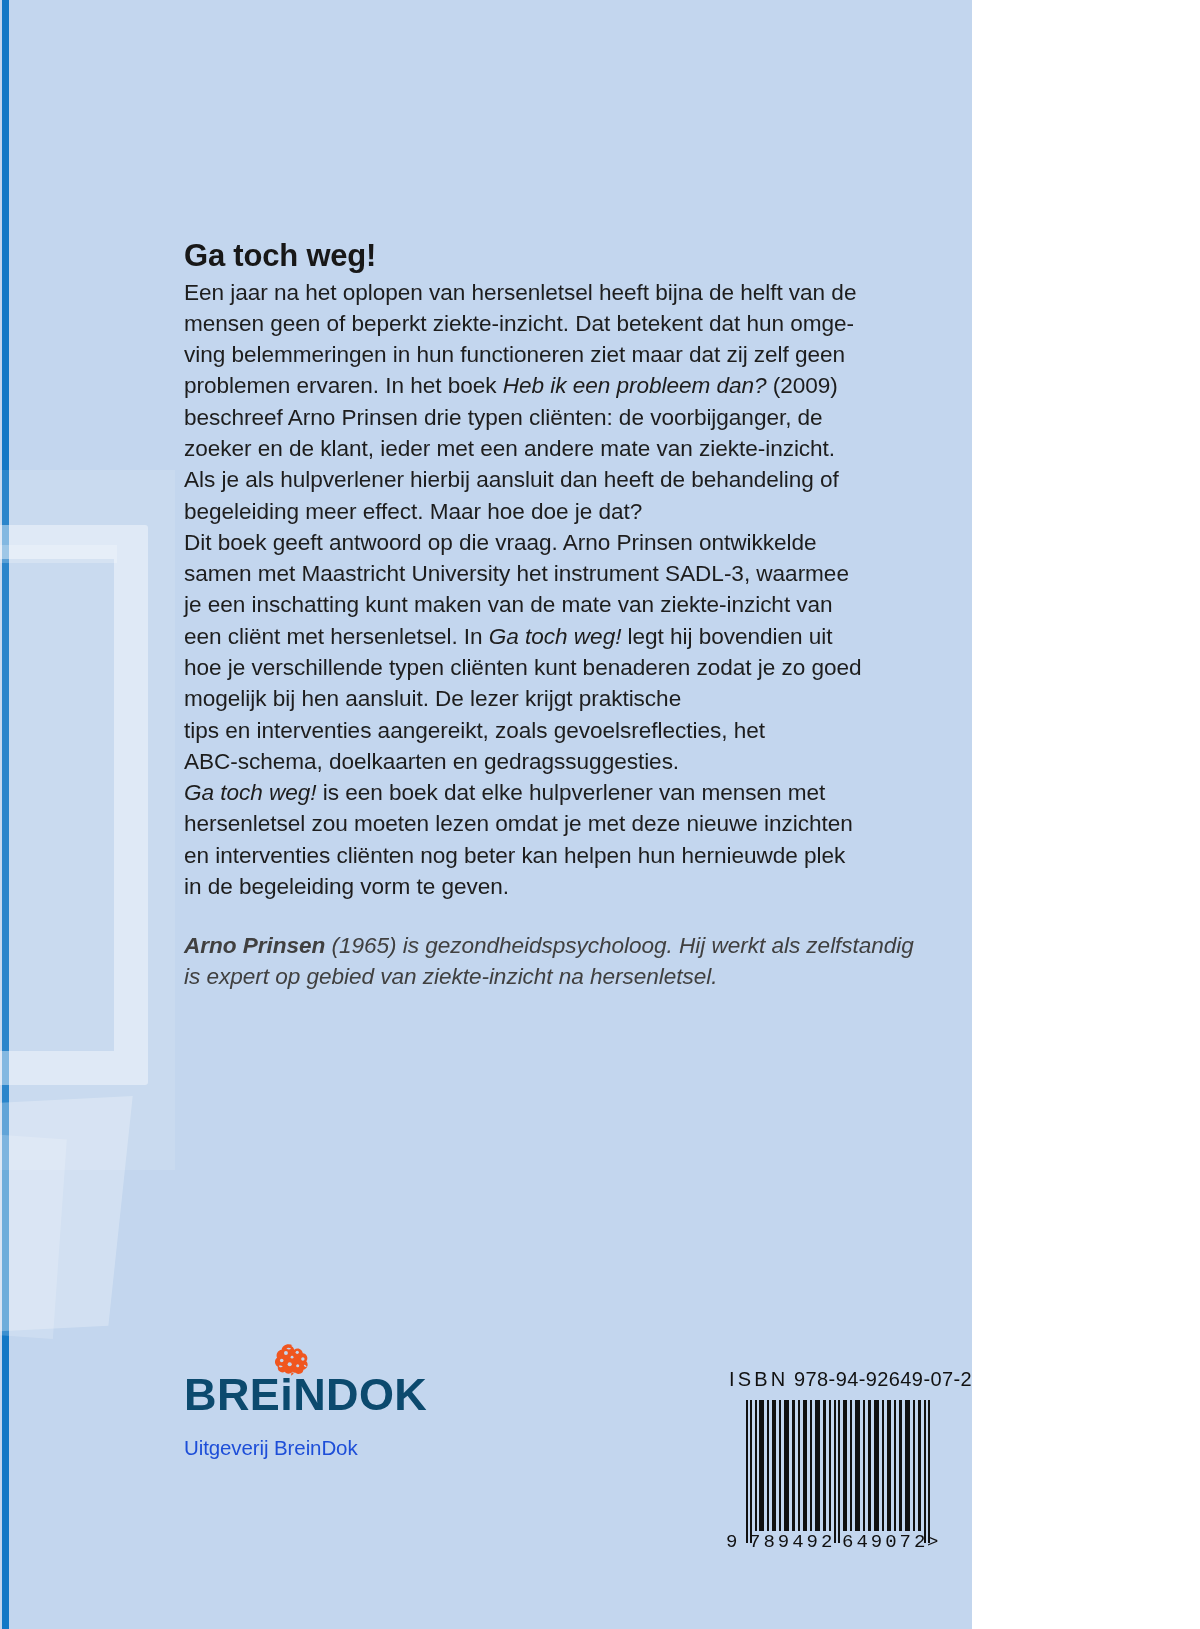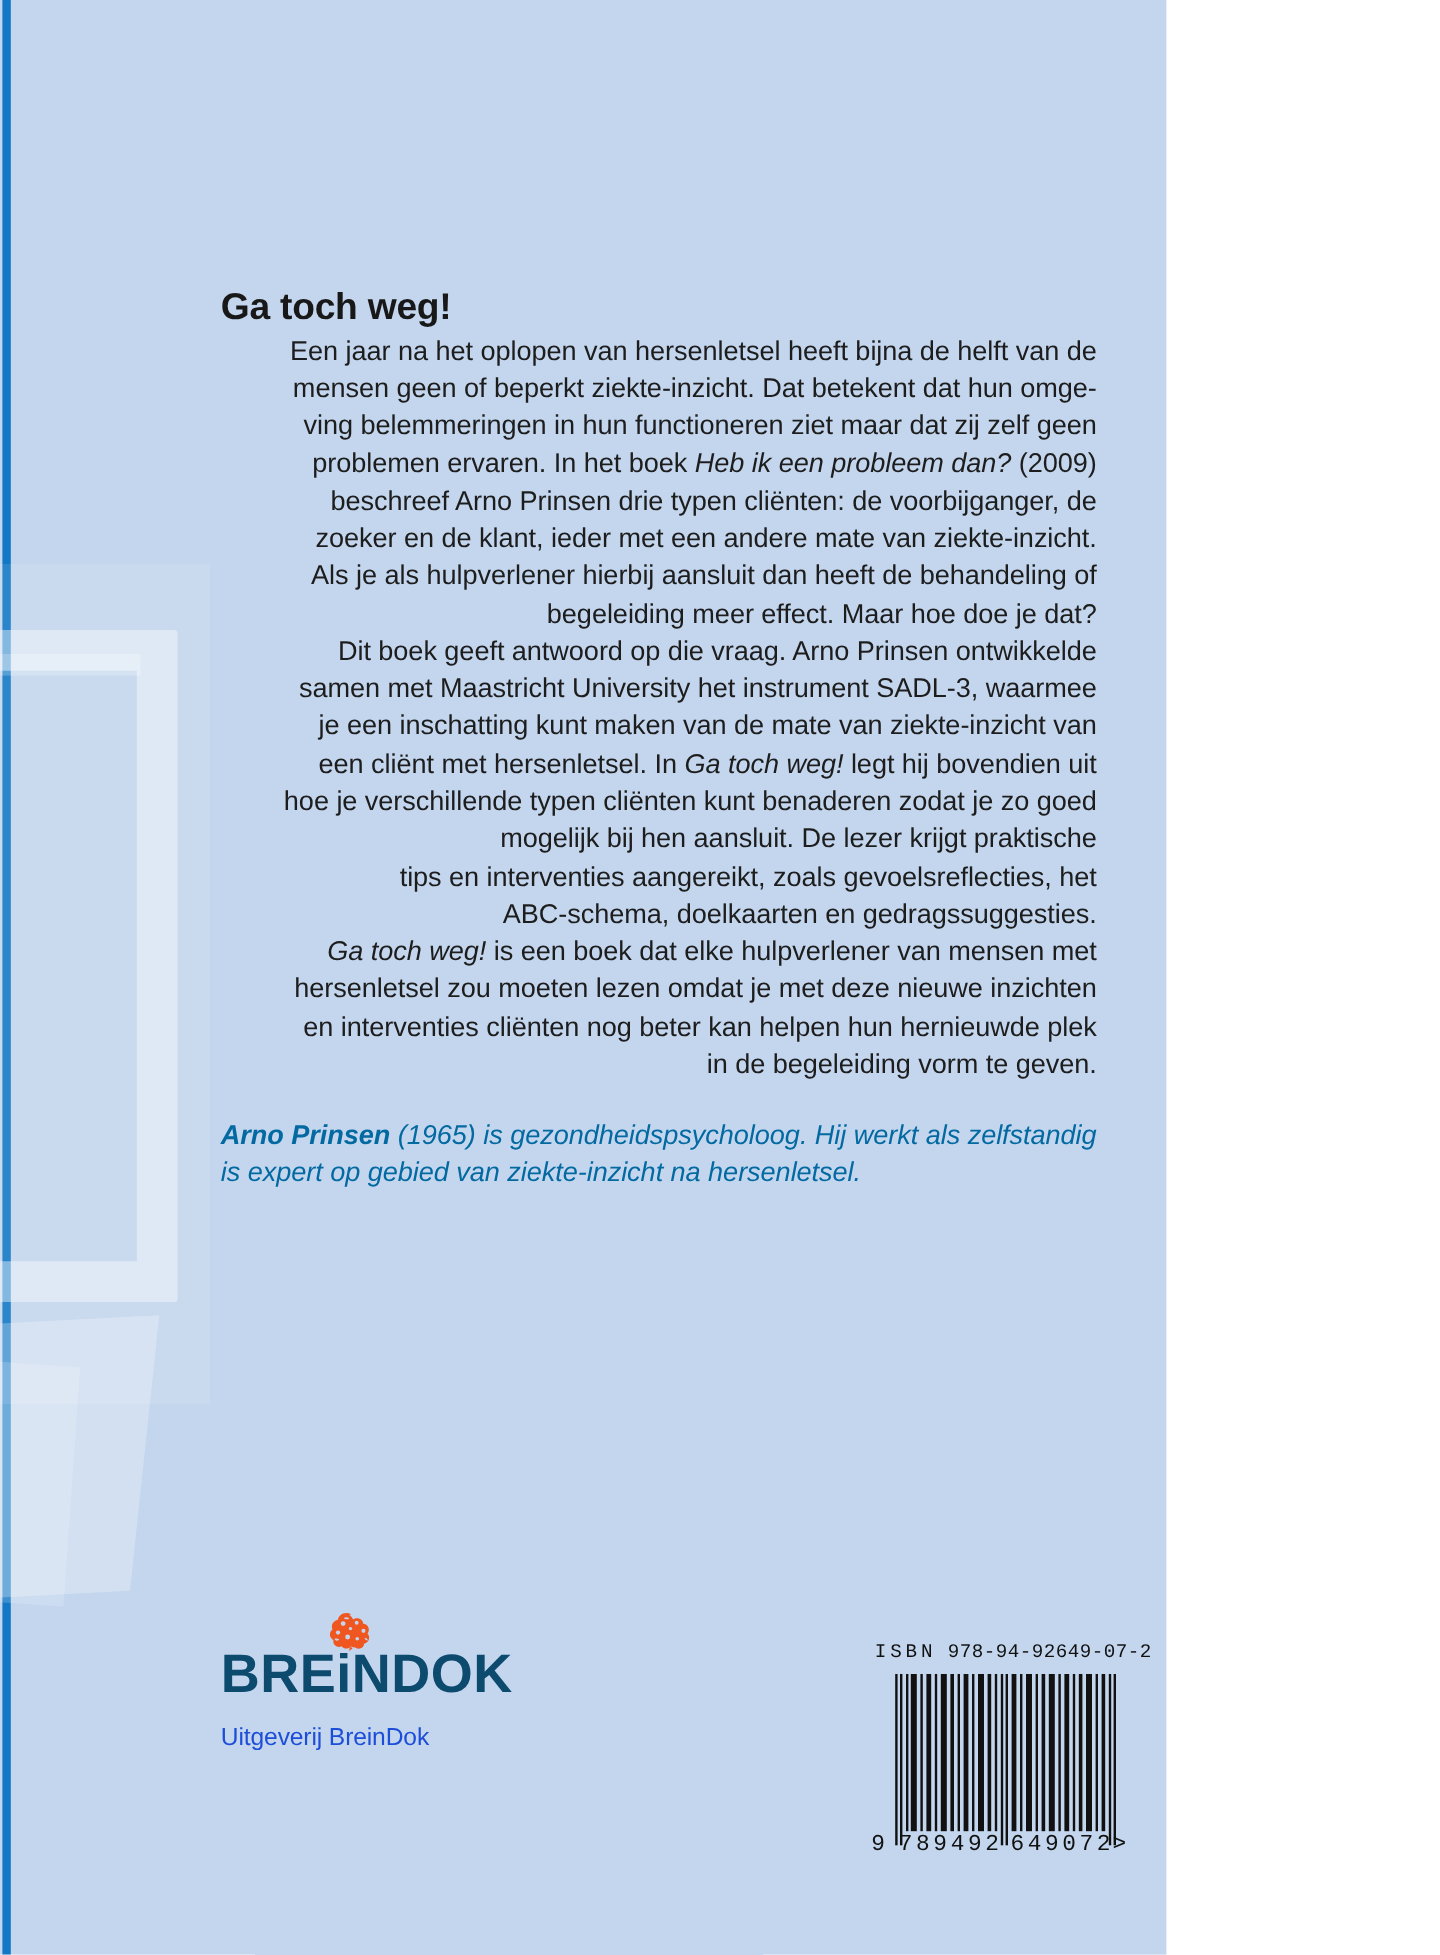--- a/index.html
+++ b/index.html
@@ -94,32 +94,31 @@
     letter-spacing: -0.2px;
     color: #181818;
   }
 
   .blurb-body {
     font-size: 22.6px;
     line-height: 1.385;
     margin: 0;
     color: #1d1d1d;
     letter-spacing: -0.05px;
-    text-align: right;
   }
 
   .blurb-body .ln { display: block; white-space: pre; }
   .blurb-body i { font-style: italic; }
 
   .author-note {
     font-size: 22.6px;
     line-height: 1.385;
     font-style: italic;
     margin: 28px 0 0 0;
-    color: #0369a1;
+    color: #404040;
     letter-spacing: -0.05px;
   }
   .author-note .ln { display: block; white-space: pre; }
   .author-note b { font-weight: bold; font-style: italic; }
 
   
   .publisher {
     position: absolute;
     left: 184px;
     top: 1372px;
@@ -160,22 +159,22 @@
 
   
   .isbn-block {
     position: absolute;
     left: 726px;
     top: 1368px;
     width: 230px;
   }
 
   .isbn-line {
-    font-family: Liberation Mono, monospace;
-    font-size: 16px;
+    font-family: Liberation Sans, sans-serif;
+    font-size: 20px;
     color: #111;
     margin: 0 0 9px 3px;
     white-space: nowrap;
   }
   .isbn-line .isbn-word { letter-spacing: 3.2px; }
   .isbn-line .isbn-num  { letter-spacing: 0.4px; }
 
   .barcode-area {
     position: relative;
     width: 212px;

